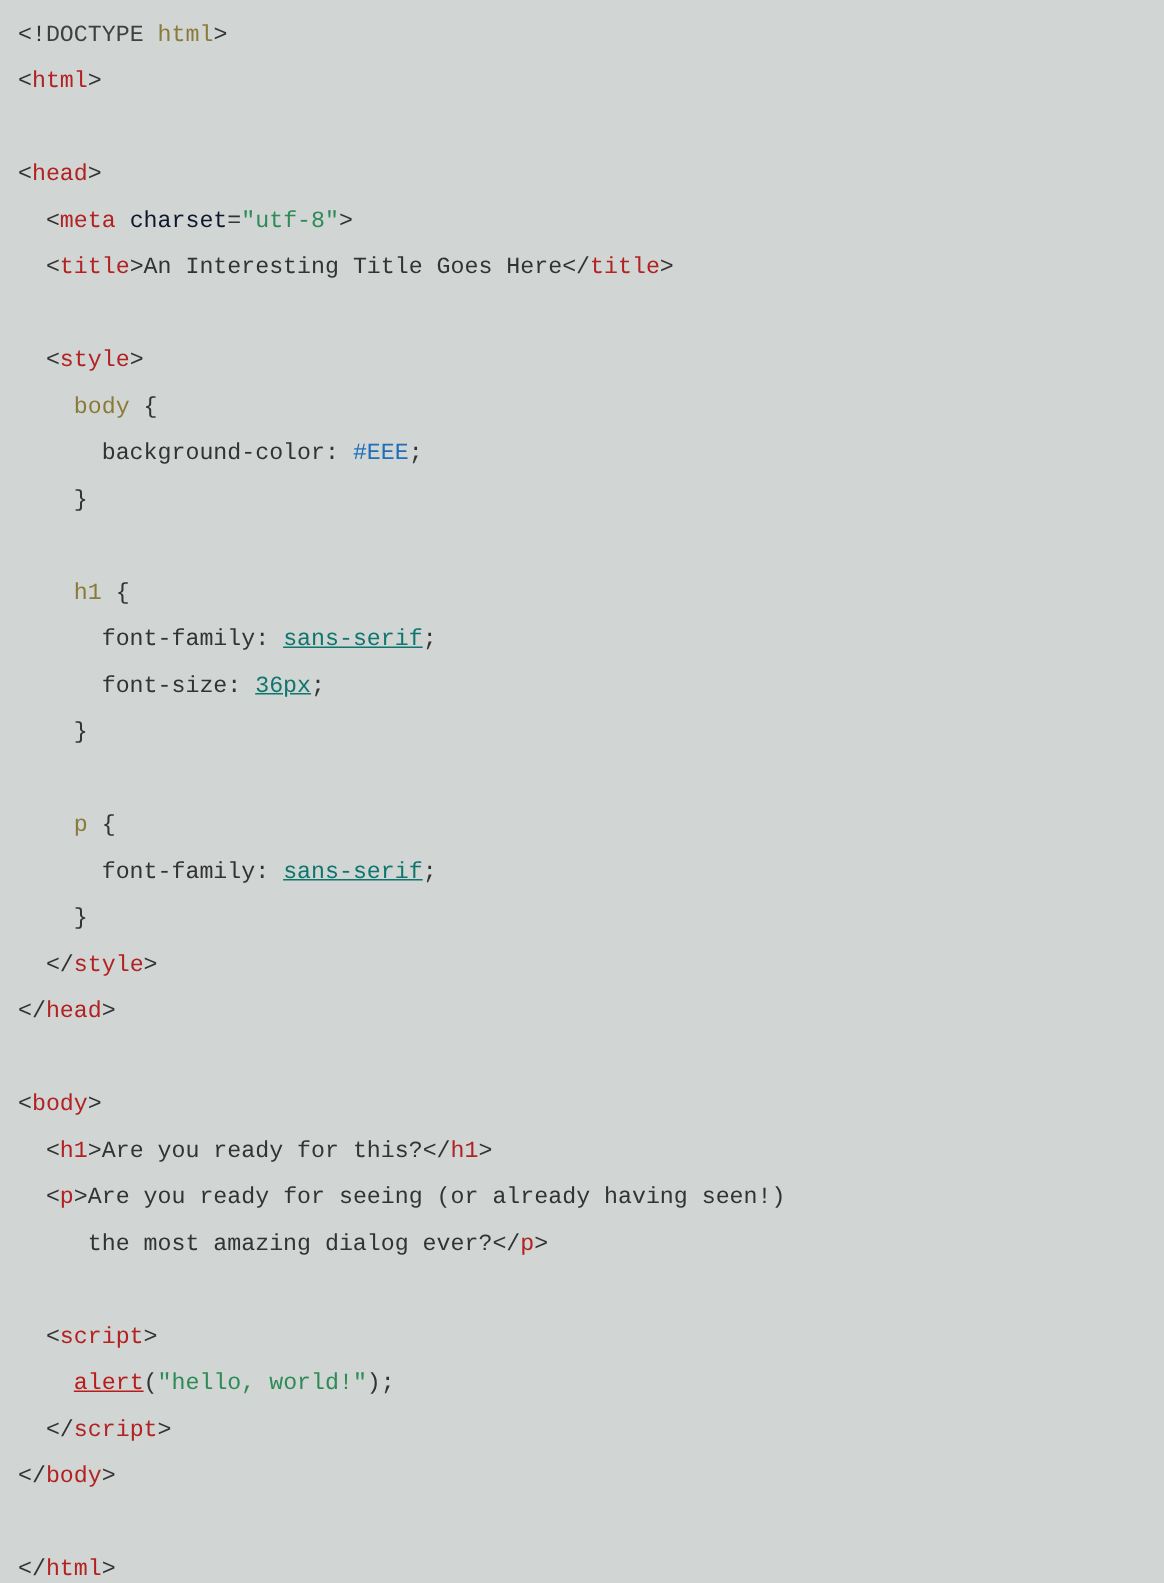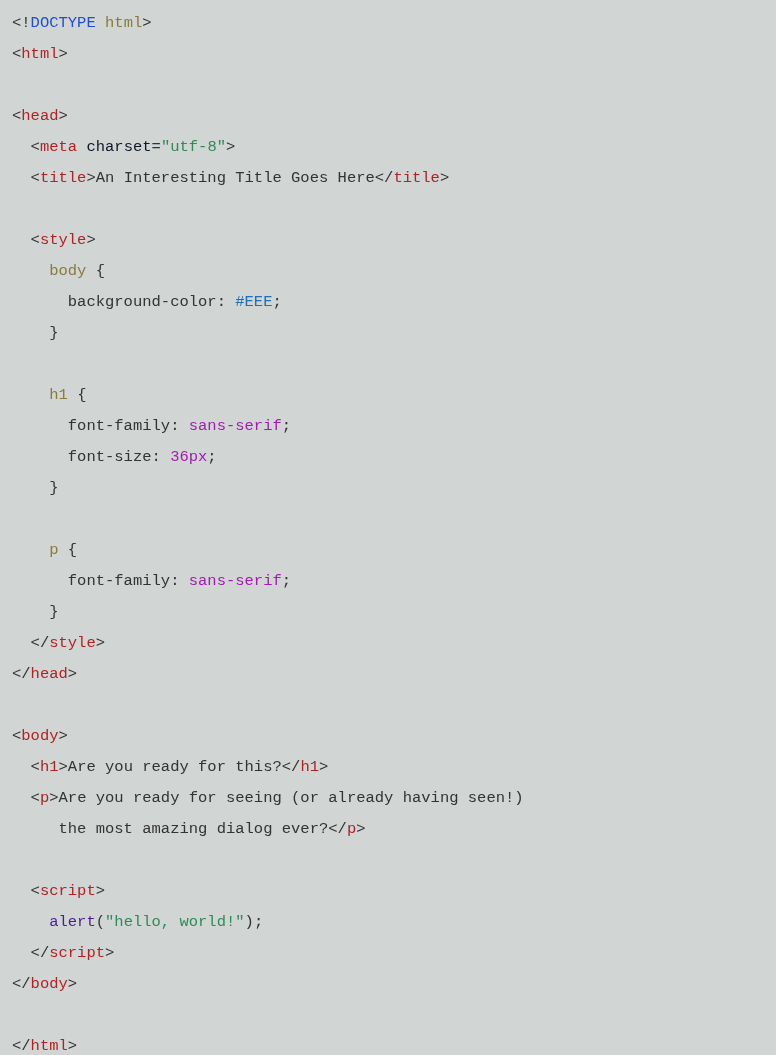--- a/index.html
+++ b/index.html
@@ -8,29 +8,29 @@
     background-color: #d1d5d4;
     font-family: "Menlo", "Consolas", "Courier New", monospace;
     font-size: 15.5px;
     line-height: 31px;
   }
   .code-container {
     padding: 8px 12px;
     white-space: pre;
   }
   .t-punct { color: #333333; }
-  .t-doctype { color: #1d4ed8; text-align: right; }
+  .t-doctype { color: #404040; text-align: right; }
   .t-doctype-html { color: #8a7b3a; }
   .t-tag { color: #b22222; }
   .t-attr { color: #0f172a; }
   .t-string { color: #2e8b57; }
   .t-text { color: #333333; text-align: center; }
   .t-sel { color: #8a7b3a; }
   .t-prop { color: #333333; font-family: Liberation Mono, monospace; }
-  .t-val { color: #a21caf; }
+  .t-val { color: #0f766e; text-decoration: underline; }
   .t-hex { color: #1e6fb8; }
-  .t-func { color: #4c1d95; }
+  .t-func { color: #b91c1c; text-decoration: underline; }
   .line { display: block; }
 </style>
 </head>
 <body>
 
 <div class="code-container" id="code-root"><span class="line"><span class="t-punct">&lt;!</span><span class="t-doctype">DOCTYPE</span><span class="t-punct"> </span><span class="t-doctype-html">html</span><span class="t-punct">&gt;</span></span><span class="line"><span class="t-punct">&lt;</span><span class="t-tag">html</span><span class="t-punct">&gt;</span></span><span class="line">&nbsp;</span><span class="line"><span class="t-punct">&lt;</span><span class="t-tag">head</span><span class="t-punct">&gt;</span></span><span class="line"><span class="t-punct">  &lt;</span><span class="t-tag">meta</span><span class="t-punct"> </span><span class="t-attr">charset</span><span class="t-punct">=</span><span class="t-string">"utf-8"</span><span class="t-punct">&gt;</span></span><span class="line"><span class="t-punct">  &lt;</span><span class="t-tag">title</span><span class="t-punct">&gt;</span><span class="t-text">An Interesting Title Goes Here</span><span class="t-punct">&lt;/</span><span class="t-tag">title</span><span class="t-punct">&gt;</span></span><span class="line">&nbsp;</span><span class="line"><span class="t-punct">  &lt;</span><span class="t-tag">style</span><span class="t-punct">&gt;</span></span><span class="line"><span class="t-punct">    </span><span class="t-sel">body</span><span class="t-punct"> {</span></span><span class="line"><span class="t-punct">      </span><span class="t-prop">background-color</span><span class="t-punct">: </span><span class="t-hex">#EEE</span><span class="t-punct">;</span></span><span class="line"><span class="t-punct">    }</span></span><span class="line">&nbsp;</span><span class="line"><span class="t-punct">    </span><span class="t-sel">h1</span><span class="t-punct"> {</span></span><span class="line"><span class="t-punct">      </span><span class="t-prop">font-family</span><span class="t-punct">: </span><span class="t-val">sans-serif</span><span class="t-punct">;</span></span><span class="line"><span class="t-punct">      </span><span class="t-prop">font-size</span><span class="t-punct">: </span><span class="t-val">36px</span><span class="t-punct">;</span></span><span class="line"><span class="t-punct">    }</span></span><span class="line">&nbsp;</span><span class="line"><span class="t-punct">    </span><span class="t-sel">p</span><span class="t-punct"> {</span></span><span class="line"><span class="t-punct">      </span><span class="t-prop">font-family</span><span class="t-punct">: </span><span class="t-val">sans-serif</span><span class="t-punct">;</span></span><span class="line"><span class="t-punct">    }</span></span><span class="line"><span class="t-punct">  &lt;/</span><span class="t-tag">style</span><span class="t-punct">&gt;</span></span><span class="line"><span class="t-punct">&lt;/</span><span class="t-tag">head</span><span class="t-punct">&gt;</span></span><span class="line">&nbsp;</span><span class="line"><span class="t-punct">&lt;</span><span class="t-tag">body</span><span class="t-punct">&gt;</span></span><span class="line"><span class="t-punct">  &lt;</span><span class="t-tag">h1</span><span class="t-punct">&gt;</span><span class="t-text">Are you ready for this?</span><span class="t-punct">&lt;/</span><span class="t-tag">h1</span><span class="t-punct">&gt;</span></span><span class="line"><span class="t-punct">  &lt;</span><span class="t-tag">p</span><span class="t-punct">&gt;</span><span class="t-text">Are you ready for seeing (or already having seen!)</span></span><span class="line"><span class="t-text">     the most amazing dialog ever?</span><span class="t-punct">&lt;/</span><span class="t-tag">p</span><span class="t-punct">&gt;</span></span><span class="line">&nbsp;</span><span class="line"><span class="t-punct">  &lt;</span><span class="t-tag">script</span><span class="t-punct">&gt;</span></span><span class="line"><span class="t-punct">    </span><span class="t-func">alert</span><span class="t-punct">(</span><span class="t-string">"hello, world!"</span><span class="t-punct">);</span></span><span class="line"><span class="t-punct">  &lt;/</span><span class="t-tag">script</span><span class="t-punct">&gt;</span></span><span class="line"><span class="t-punct">&lt;/</span><span class="t-tag">body</span><span class="t-punct">&gt;</span></span><span class="line">&nbsp;</span><span class="line"><span class="t-punct">&lt;/</span><span class="t-tag">html</span><span class="t-punct">&gt;</span></span></div>
 
 </body></html>

